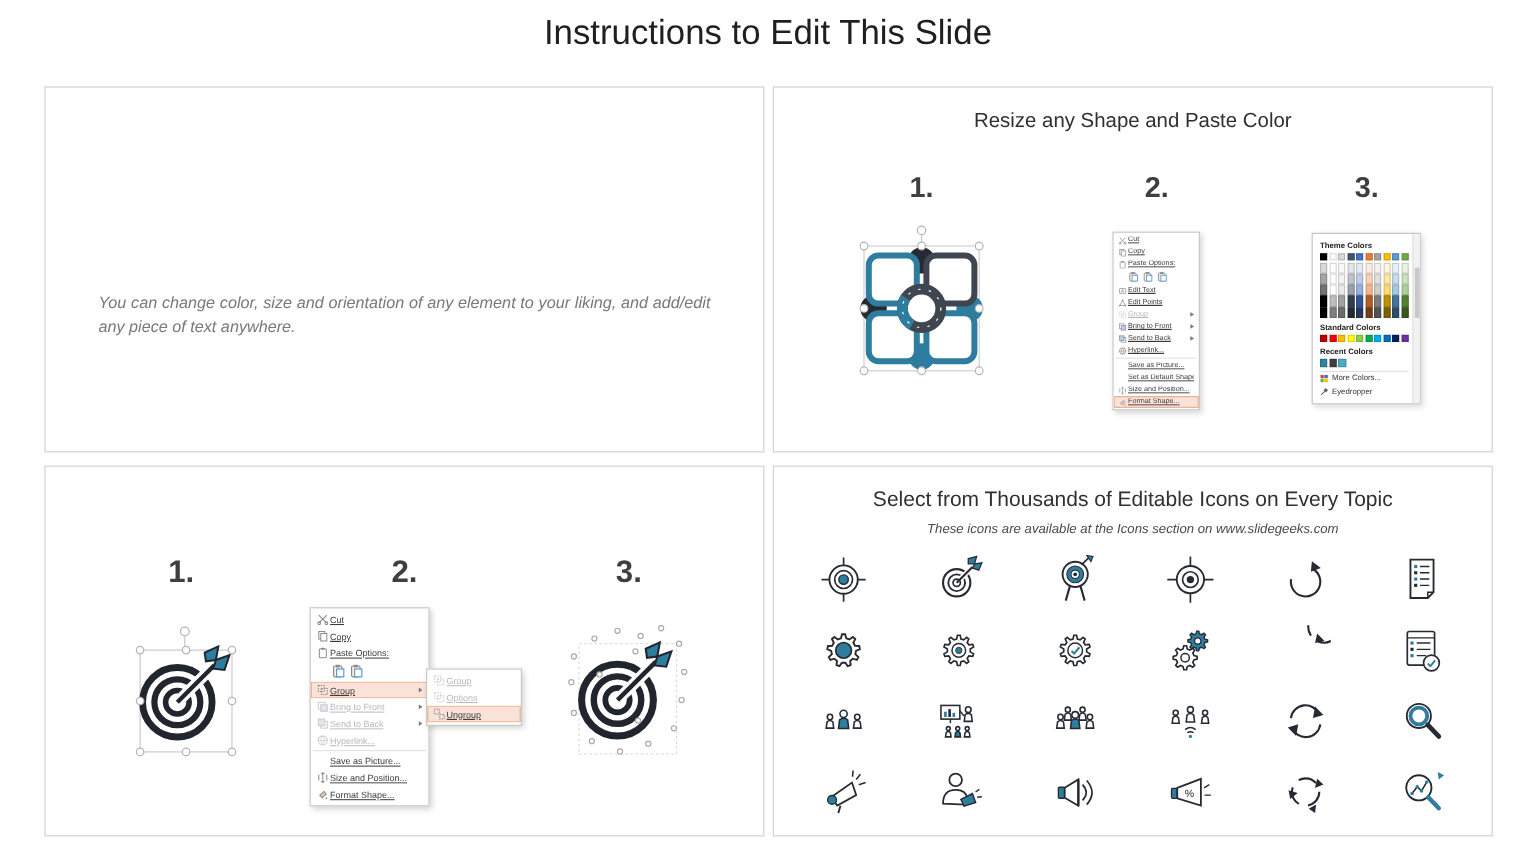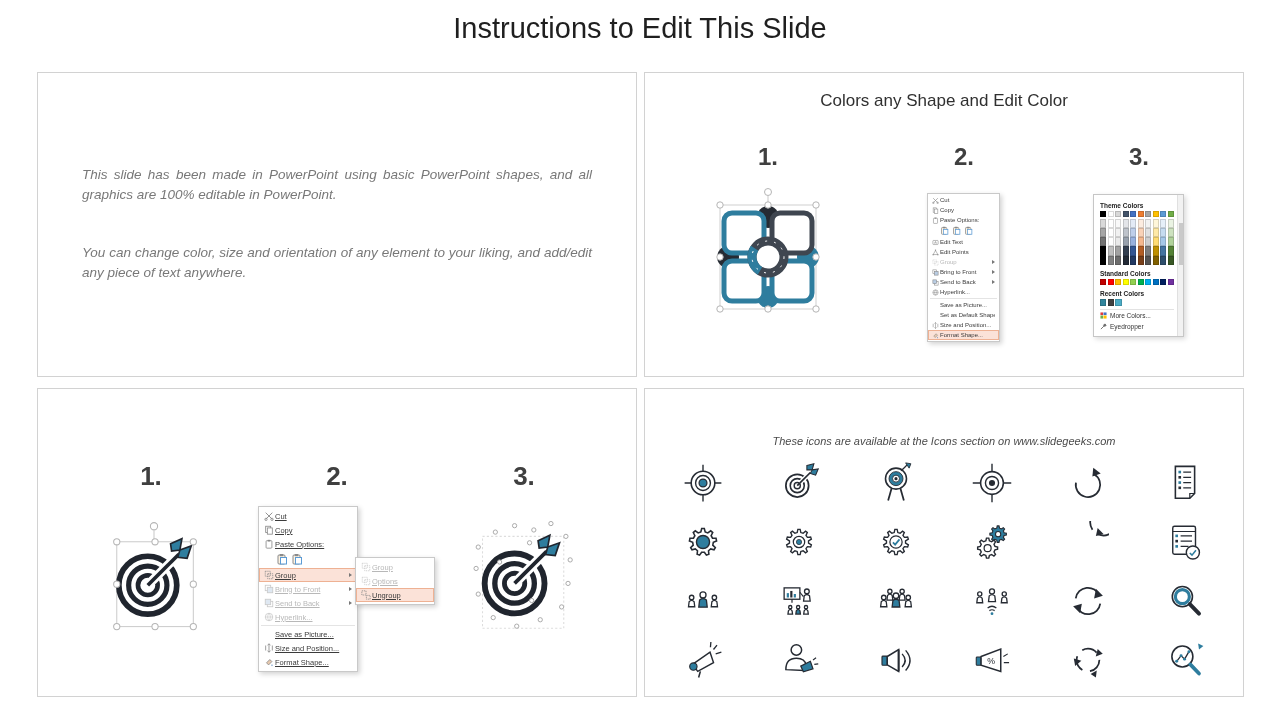--- a/index.html
+++ b/index.html
@@ -64,26 +64,25 @@
   .lib-icon svg{width:42px;height:42px;}
   .sub-note{position:absolute;left:0;right:0;text-align:center;font-style:italic;
             font-size:11px;color:#4a4a4a;}
 </style>
 </head>
 <body>
 
 <div class="slide-title">Instructions to Edit This Slide</div>
 
 <div class="panel" id="panel-edit">
-  <div class="para" style="top:92px;">This slide has been made in PowerPoint using basic PowerPoint shapes, and all graphics are 100% editable in PowerPoint.</div>
   <div class="para" style="top:170px;">You can change color, size and orientation of any element to your liking, and add/edit any piece of text anywhere.</div>
 </div>
 
 <div class="panel" id="panel-resize">
-  <div class="panel-heading" style="top:18px;">Colors any Shape and Edit Color</div>
+  <div class="panel-heading" style="top:18px;">Resize any Shape and Paste Color</div>
   <div class="step-label" style="left:63px;top:70px;font-size:24px;">1.</div>
   <div class="step-label" style="left:259px;top:70px;font-size:24px;">2.</div>
   <div class="step-label" style="left:434px;top:70px;font-size:24px;">3.</div>
   <div class="fig" style="left:63px;top:112px;width:120px;height:134px;" id="puzzle-fig">
 <svg viewBox="0 0 120 134" width="120" height="134">
  <line x1="60" y1="11" x2="60" y2="20" stroke="#c9c9c9"></line>
  <circle cx="60" cy="7" r="3.5" fill="#fff" stroke="#b5b5b5"></circle>
  <rect x="12" y="20" width="96" height="104" fill="none" stroke="#cfcfcf"></rect>
  <circle cx="60" cy="32" r="11" fill="#262b33"></circle>
         <circle cx="60" cy="112" r="11" fill="#2e7d9e"></circle>
@@ -537,20 +536,21 @@
         <circle cx="24" cy="96" r="2" fill="#fff" stroke="#a8a8a8" stroke-width="0.9"></circle>
         <circle cx="10" cy="74" r="2" fill="#fff" stroke="#a8a8a8" stroke-width="0.9"></circle>
         <circle cx="8" cy="50" r="2" fill="#fff" stroke="#a8a8a8" stroke-width="0.9"></circle>
         <circle cx="58" cy="26" r="2" fill="#fff" stroke="#a8a8a8" stroke-width="0.9"></circle>
         <circle cx="30" cy="44" r="2" fill="#fff" stroke="#a8a8a8" stroke-width="0.9"></circle>
         <circle cx="60" cy="80" r="2" fill="#fff" stroke="#a8a8a8" stroke-width="0.9"></circle>
   </svg></div>
 </div>
 
 <div class="panel" id="panel-library">
+  <div class="panel-heading" style="top:17px;font-size:17.5px;">Select from Thousands of Editable Icons on Every Topic</div>
   <div class="sub-note" style="top:46px;">These icons are available at the Icons section on www.slidegeeks.com</div>
   <div class="icon-grid" id="icon-grid">
       <div class="lib-icon">
         <svg viewBox="0 0 48 48">
           <line x1="24" y1="3" x2="24" y2="45" stroke="#262b33" fill="none" stroke-width="1.6"></line>
           <line x1="3" y1="24" x2="45" y2="24" stroke="#262b33" fill="none" stroke-width="1.6"></line>
           <circle cx="24" cy="24" r="13.5" fill="#fff" stroke="#262b33" stroke-width="1.8"></circle>
           <circle cx="24" cy="24" r="8.5" fill="#fff" stroke="#262b33" stroke-width="1.6"></circle>
           <circle cx="24" cy="24" r="4.5" fill="#2e7d9e" stroke="#262b33" stroke-width="1.4"></circle>
         </svg>

